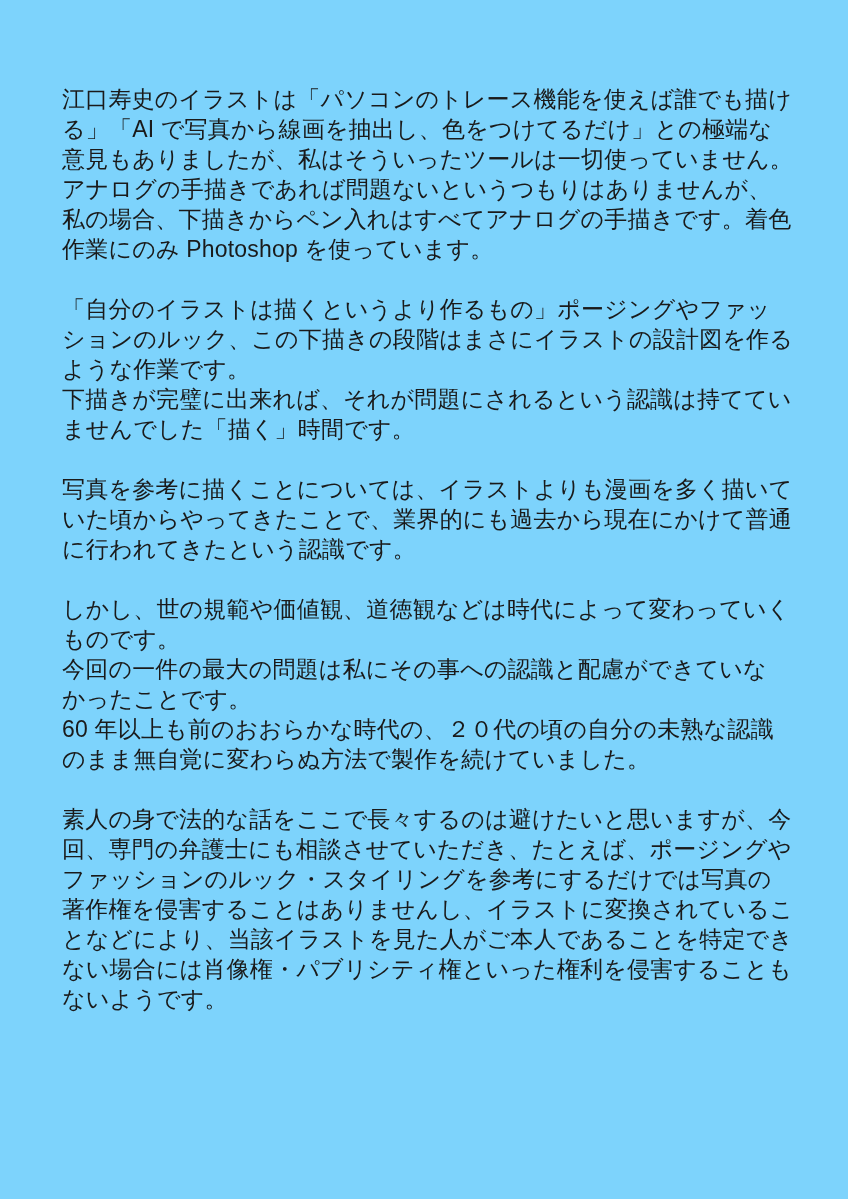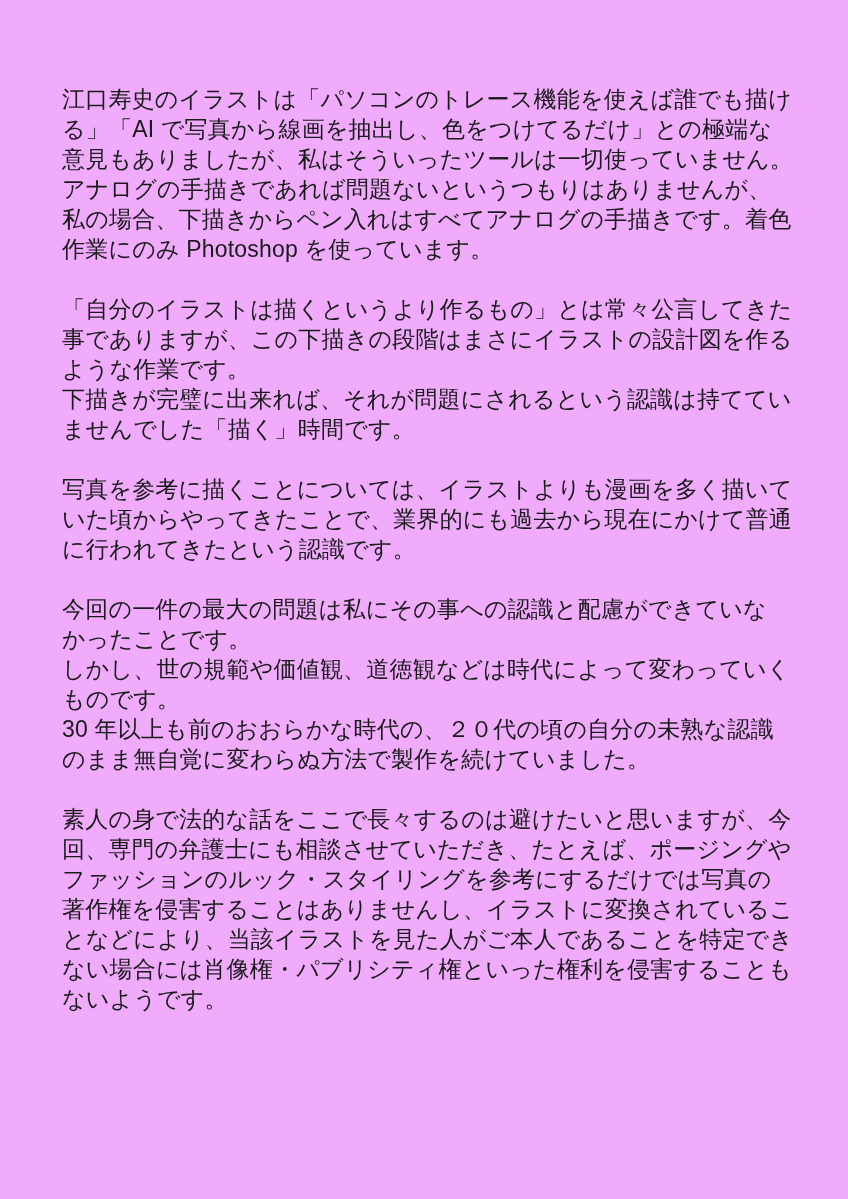--- a/index.html
+++ b/index.html
@@ -5,21 +5,21 @@
   html, body {
     margin: 0;
     padding: 0;
     background: #ffffff;
   }
   .page {
     position: relative;
     box-sizing: border-box;
     width: 848px;
     height: 1199px;
-    background: #f0abfc;
+    background: #7dd3fc;
     color: #1a1a1a;
     font-family: "Liberation Sans", sans-serif;
     padding: 84px 54px 56px 62px;
     overflow: hidden;
   }
   .doc {
     font-size: 23px;
     line-height: 30px;
     letter-spacing: 0.2px;
     text-align: left;
@@ -41,32 +41,32 @@
 <body>
 
 <div class="page">
   <div class="doc">
 
     <section class="para">
       <p class="block">江口寿史のイラストは「パソコンのトレース機能を使えば誰でも描ける」「AI で写真から線画を抽出し、色をつけてるだけ」との極端な意見もありましたが、私はそういったツールは一切使っていません。アナログの手描きであれば問題ないというつもりはありませんが、私の場合、下描きからペン入れはすべてアナログの手描きです。着色作業にのみ Photoshop を使っています。</p>
     </section>
 
     <section class="para">
-      <p class="block">「自分のイラストは描くというより作るもの」とは常々公言してきた事でありますが、この下描きの段階はまさにイラストの設計図を作るような作業です。</p>
+      <p class="block">「自分のイラストは描くというより作るもの」ポージングやファッションのルック、この下描きの段階はまさにイラストの設計図を作るような作業です。</p>
       <p class="block">下描きが完璧に出来れば、それが問題にされるという認識は持てていませんでした「描く」時間です。</p>
     </section>
 
     <section class="para">
       <p class="block">写真を参考に描くことについては、イラストよりも漫画を多く描いていた頃からやってきたことで、業界的にも過去から現在にかけて普通に行われてきたという認識です。</p>
     </section>
 
     <section class="para">
+      <p class="block">しかし、世の規範や価値観、道徳観などは時代によって変わっていくものです。</p>
       <p class="block">今回の一件の最大の問題は私にその事への認識と配慮ができていなかったことです。</p>
-      <p class="block">しかし、世の規範や価値観、道徳観などは時代によって変わっていくものです。</p>
-      <p class="block">30 年以上も前のおおらかな時代の、２０代の頃の自分の未熟な認識のまま無自覚に変わらぬ方法で製作を続けていました。</p>
+      <p class="block">60 年以上も前のおおらかな時代の、２０代の頃の自分の未熟な認識のまま無自覚に変わらぬ方法で製作を続けていました。</p>
     </section>
 
     <section class="para">
       <p class="block">素人の身で法的な話をここで長々するのは避けたいと思いますが、今回、専門の弁護士にも相談させていただき、たとえば、ポージングやファッションのルック・スタイリングを参考にするだけでは写真の著作権を侵害することはありませんし、イラストに変換されていることなどにより、当該イラストを見た人がご本人であることを特定できない場合には肖像権・パブリシティ権といった権利を侵害することもないようです。</p>
 
     </section>
 
   </div>
 </div>
 

